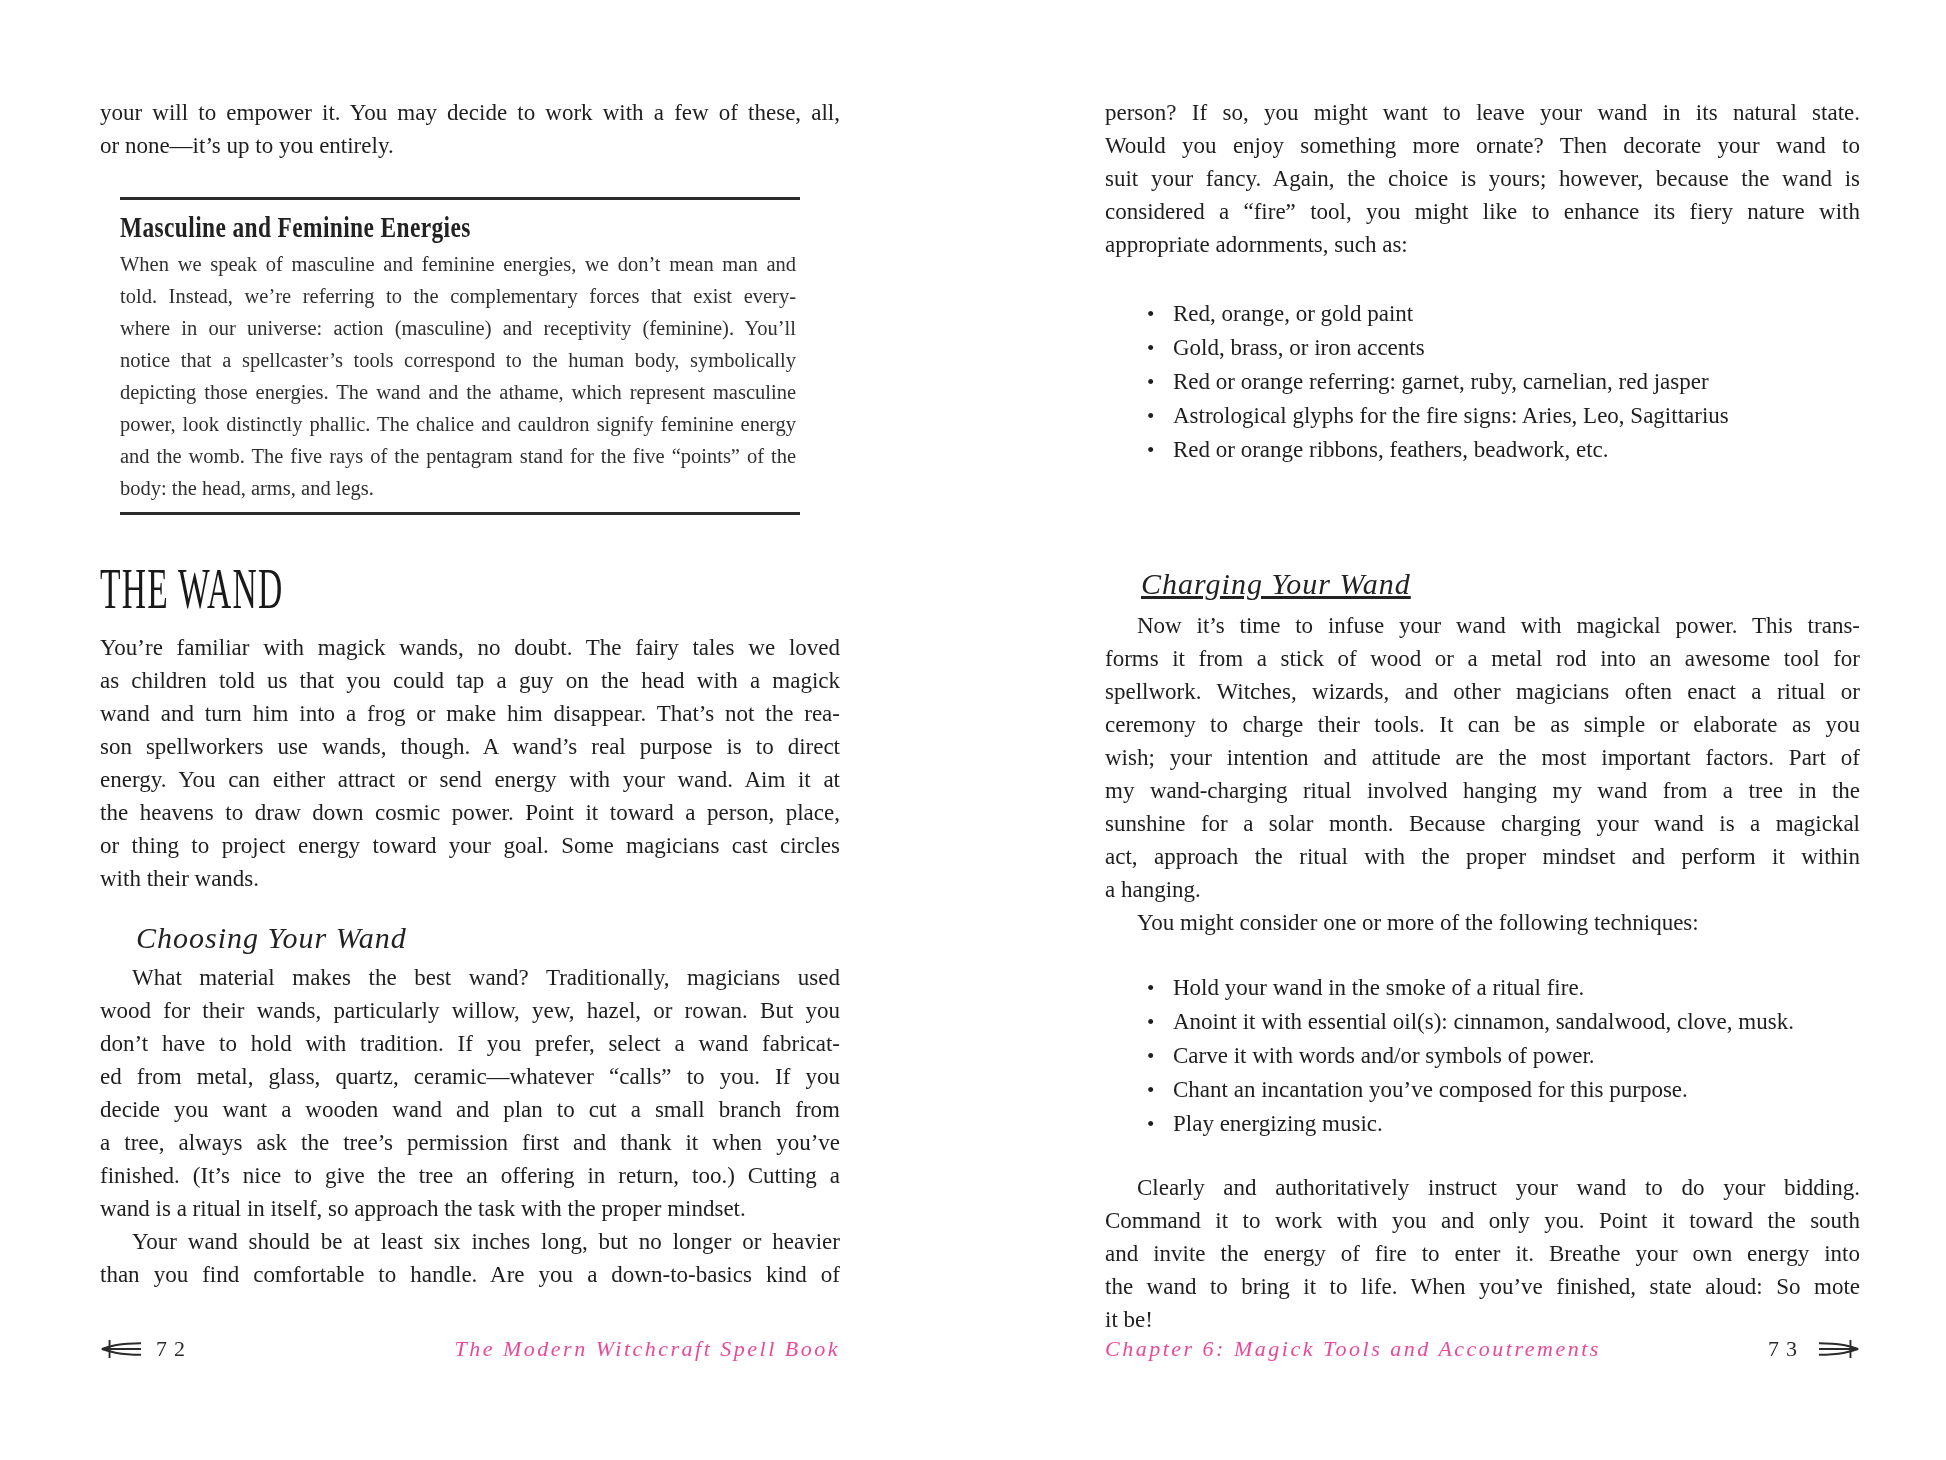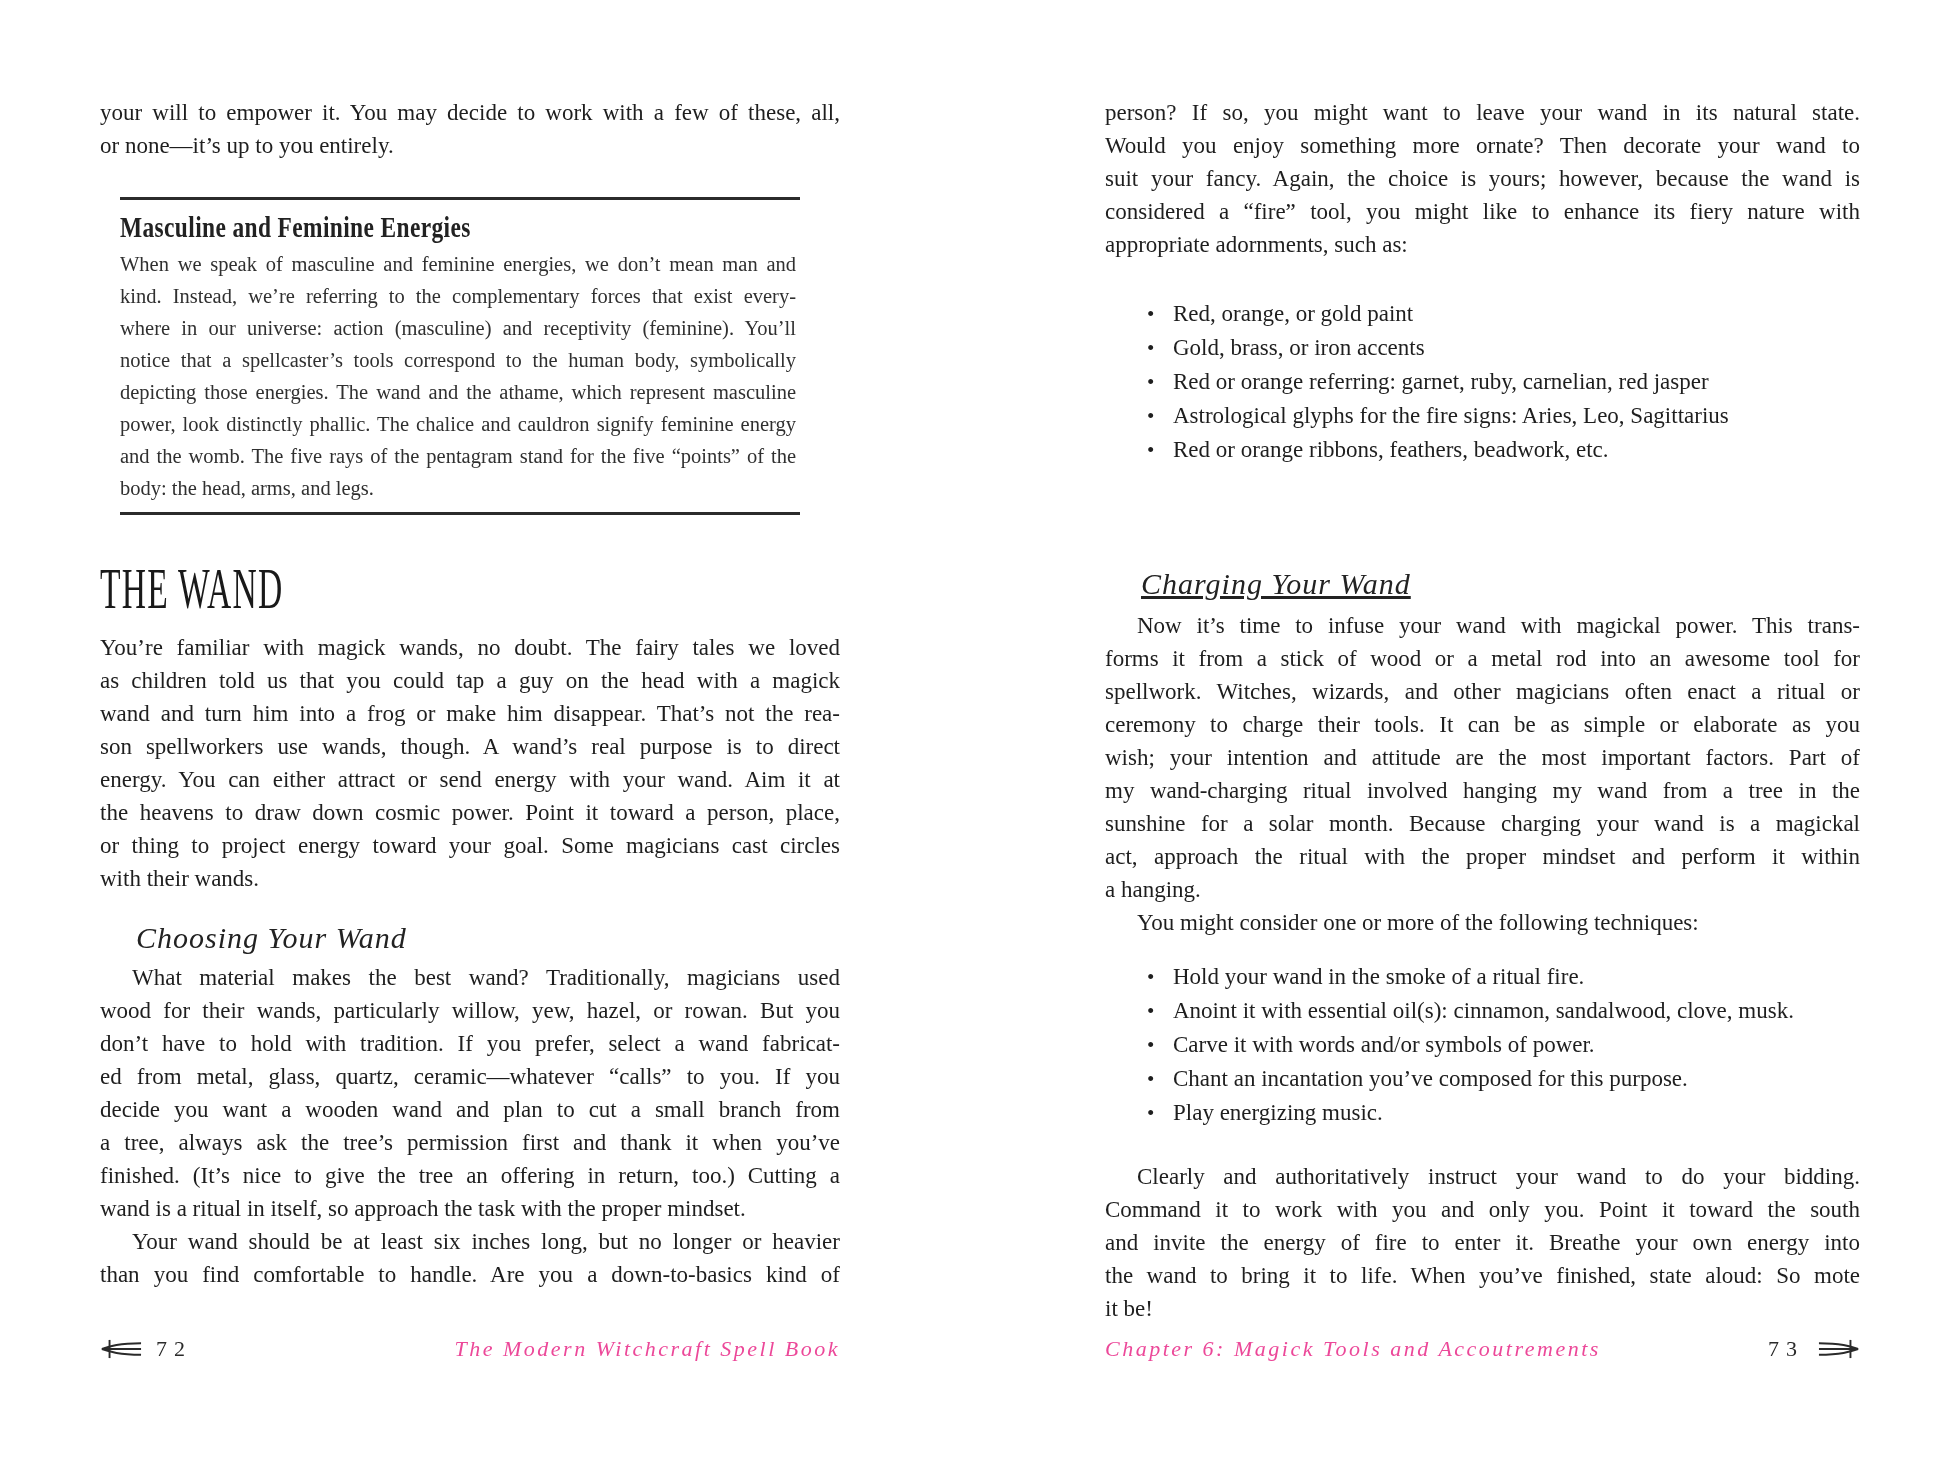--- a/index.html
+++ b/index.html
@@ -47,21 +47,21 @@
   }
   .page-left  .sub-title { margin-top:26px; }
   .page-right .sub-title { margin-top:100px;text-decoration:underline; }
   .page-left .after-sub   { margin-top:6px; }
   .page-right .after-sub  { margin-top:8px; }
   .page-left .wand-para   { margin-top:14px; }
 
   
   .bullets { margin-left:42px; }
   .page-right .bullets-1 { margin-top:36px; }
-  .page-right .bullets-2 { margin-top:21px; }
+  .page-right .bullets-2 { margin-top:32px; }
   .bullet-item { font-size:23px; line-height:33px; white-space:nowrap; }
   .bullet { display:inline-block; width:26px; font-size:21px; color:#1e1e1e; }
 
   .single-line { margin-top:0; }
   .closing { margin-top:30px; }
 
   
   .footer {
     position:absolute; top:1240px; left:0; right:0;
     display:flex; align-items:center; justify-content:space-between;
@@ -81,21 +81,21 @@
 
   <div class="para">
       <div class="line">your will to empower it. You may decide to work with a few of these, all,</div>
       <div class="line">or none—it’s up to you entirely.</div>
     </div>
 
   <div class="sidebar">
     <div class="sidebar-title">Masculine and Feminine Energies</div>
     <div class="para sidebar-body">
         <div class="line">When we speak of masculine and feminine energies, we don’t mean man and</div>
-        <div class="line">kind. Instead, we’re referring to the complementary forces that exist every-</div>
+        <div class="line">told. Instead, we’re referring to the complementary forces that exist every-</div>
         <div class="line">where in our universe: action (masculine) and receptivity (feminine). You’ll</div>
         <div class="line">notice that a spellcaster’s tools correspond to the human body, symbolically</div>
         <div class="line">depicting those energies. The wand and the athame, which represent masculine</div>
         <div class="line">power, look distinctly phallic. The chalice and cauldron signify feminine energy</div>
         <div class="line">and the womb. The five rays of the pentagram stand for the five “points” of the</div>
         <div class="line">body: the head, arms, and legs.</div>
       </div>
   </div>
 
   <h1 class="section-title">THE WAND</h1>

